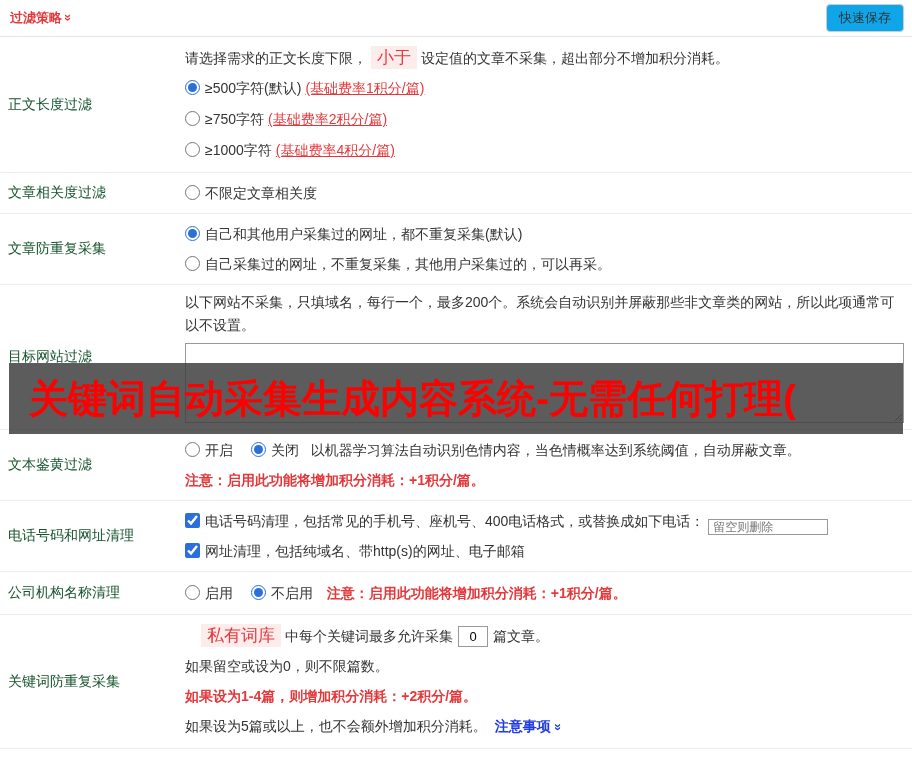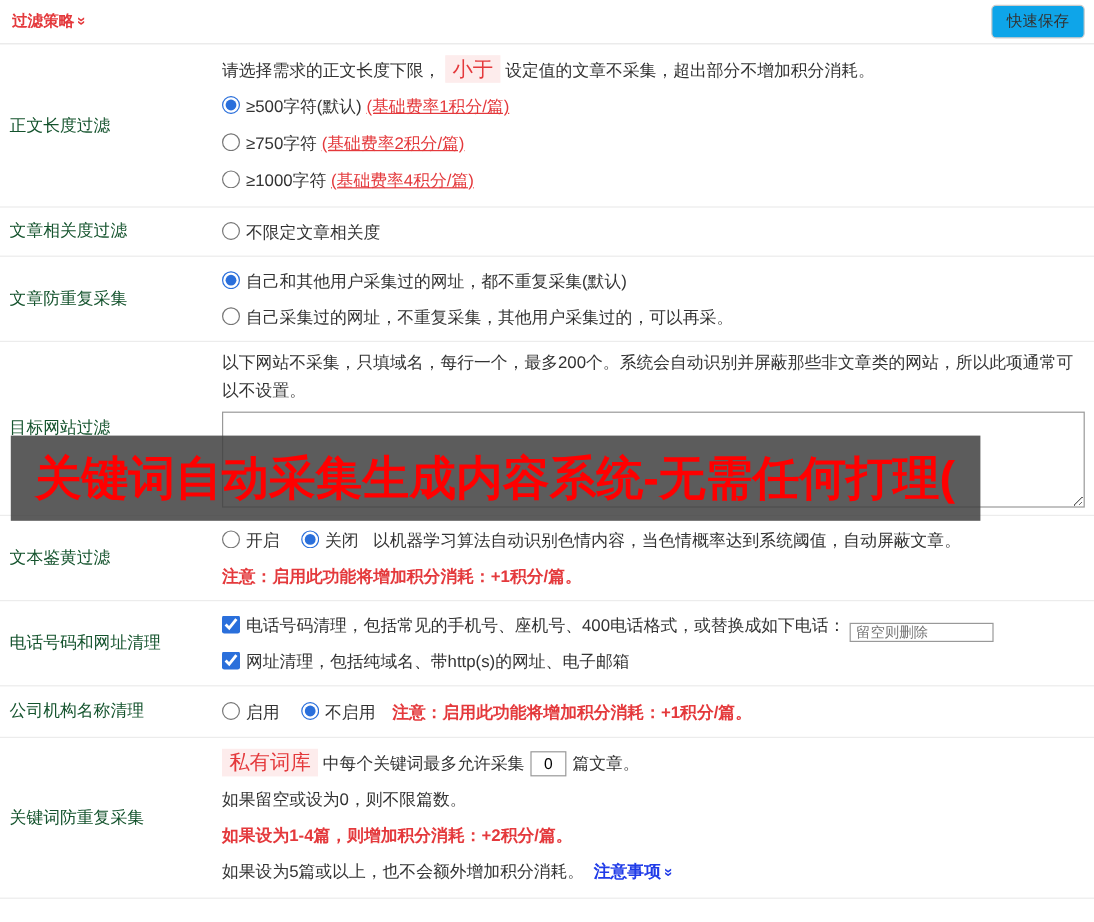--- a/index.html
+++ b/index.html
@@ -33,21 +33,21 @@
   .r1 .row-content { padding:6px 10px 6px 0; }
   .r4 .row-content { padding:6px 8px 6px 0; }
   .r4 .desc { line-height:23px; max-width:722px; }
   .site-box { display:block; width:719px; height:80px; margin-top:6px; border:1px solid #999; resize:both; font-family:inherit; font-size:13px; padding:3px; }
   .r7 .row-content { padding:6px 10px 6px 0; }
   .r8 .row-content { padding:6px 10px 6px 0; }
 
   .num-input { width:30px; height:21px; border:1px solid #999; text-align:center; font-size:13px; margin:0 5px; font-family:inherit; }
   .phone-input { width:120px; height:16px; border:1px solid #999; font-size:12px; padding:0 4px; margin-left:4px; color:#333; font-family:inherit; vertical-align:-5px; }
 
-  .overlay { position:absolute; left:9px; top:363px; width:808px; height:71px; background:rgba(64,64,64,0.85); display:flex; align-items:center; z-index:5; overflow:hidden;text-align:center; }
+  .overlay { position:absolute; left:9px; top:363px; width:894px; height:71px; background:rgba(64,64,64,0.85); display:flex; align-items:center; z-index:5; overflow:hidden;text-align:center; }
   .overlay-text { color:#ff0000; font-size:39px; font-weight:bold; white-space:nowrap; padding-left:20px; }
 </style>
 </head>
 <body>
 
 <div class="page">
 
   <div class="header-row">
     <div class="page-title">
       <span>过滤策略</span><span class="chev red">»</span>
@@ -134,21 +134,21 @@
         <label class="gap"><input type="radio" name="comp" checked="" style=""><span>不启用</span></label>
         <span class="note" style="margin-left:10px;">注意：启用此功能将增加积分消耗：+1积分/篇。</span>
       </div>
     </div>
   </div>
 
   <div class="row r8">
     <div class="row-label">关键词防重复采集</div>
     <div class="row-content">
       <div class="line">
-        <span class="badge" style="margin-left:0;text-align:right;">私有词库</span><span>中每个关键词最多允许采集</span><input type="text" class="num-input" value="0" style=""><span>篇文章。</span>
+        <span class="badge" style="margin-left:16px;text-align:right;">私有词库</span><span>中每个关键词最多允许采集</span><input type="text" class="num-input" value="0" style=""><span>篇文章。</span>
       </div>
       <div class="line">如果留空或设为0，则不限篇数。</div>
       <div class="line note">如果设为1-4篇，则增加积分消耗：+2积分/篇。</div>
       <div class="line">
         <span>如果设为5篇或以上，也不会额外增加积分消耗。</span><span class="blue-link"><span>注意事项</span><span class="chev blue">»</span></span>
       </div>
     </div>
   </div>
 
   <div class="overlay">

